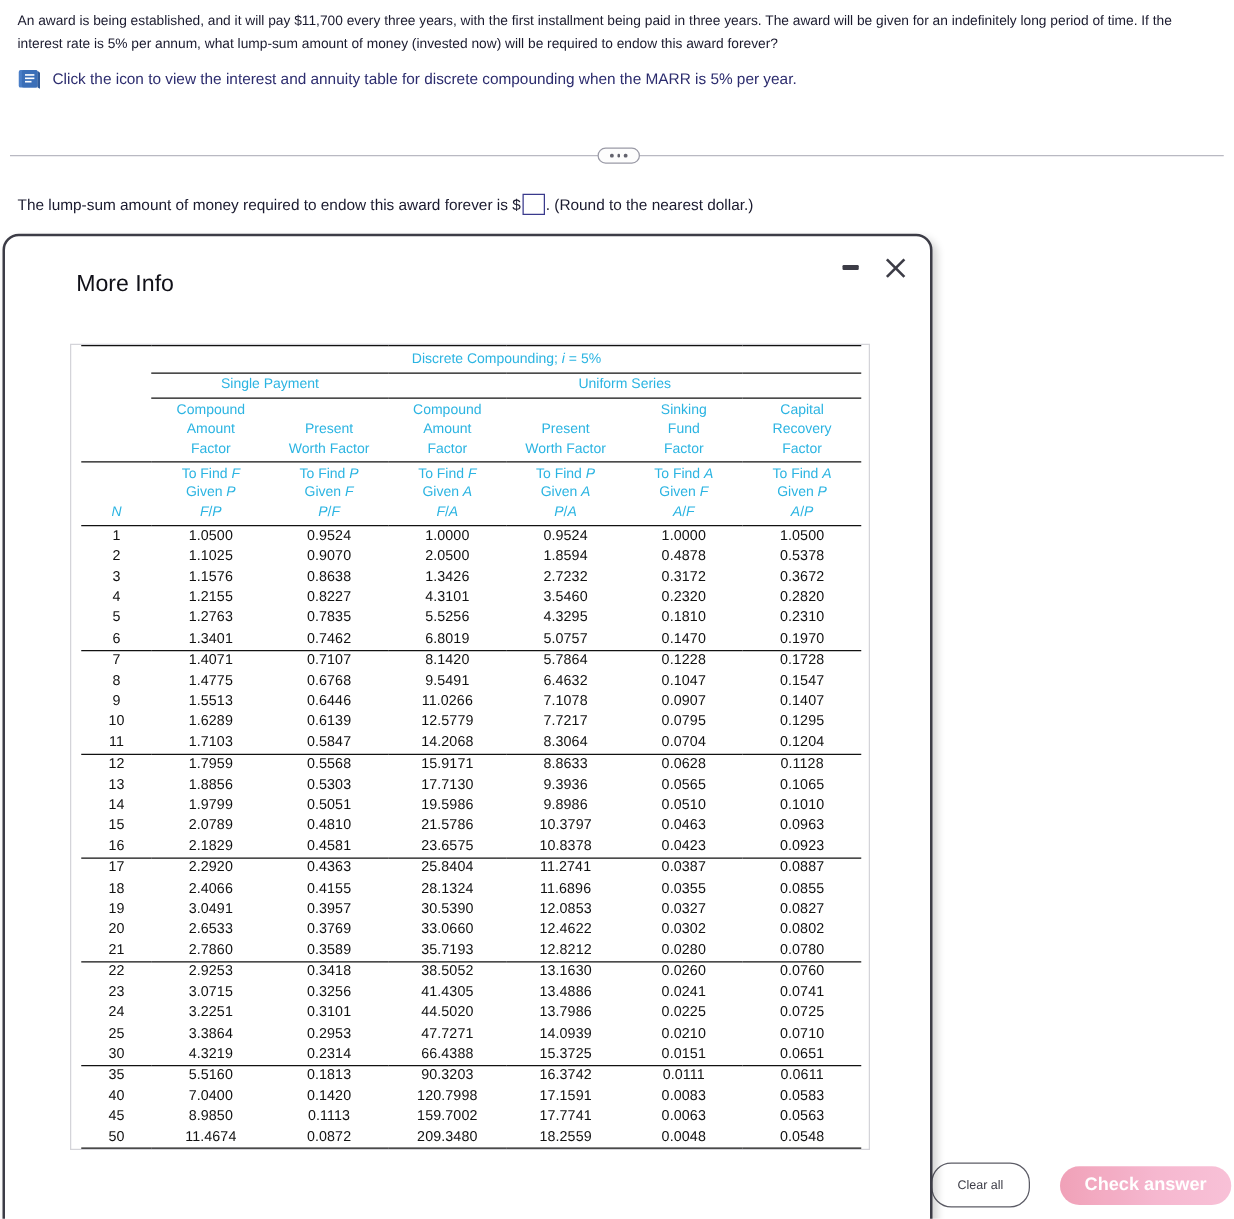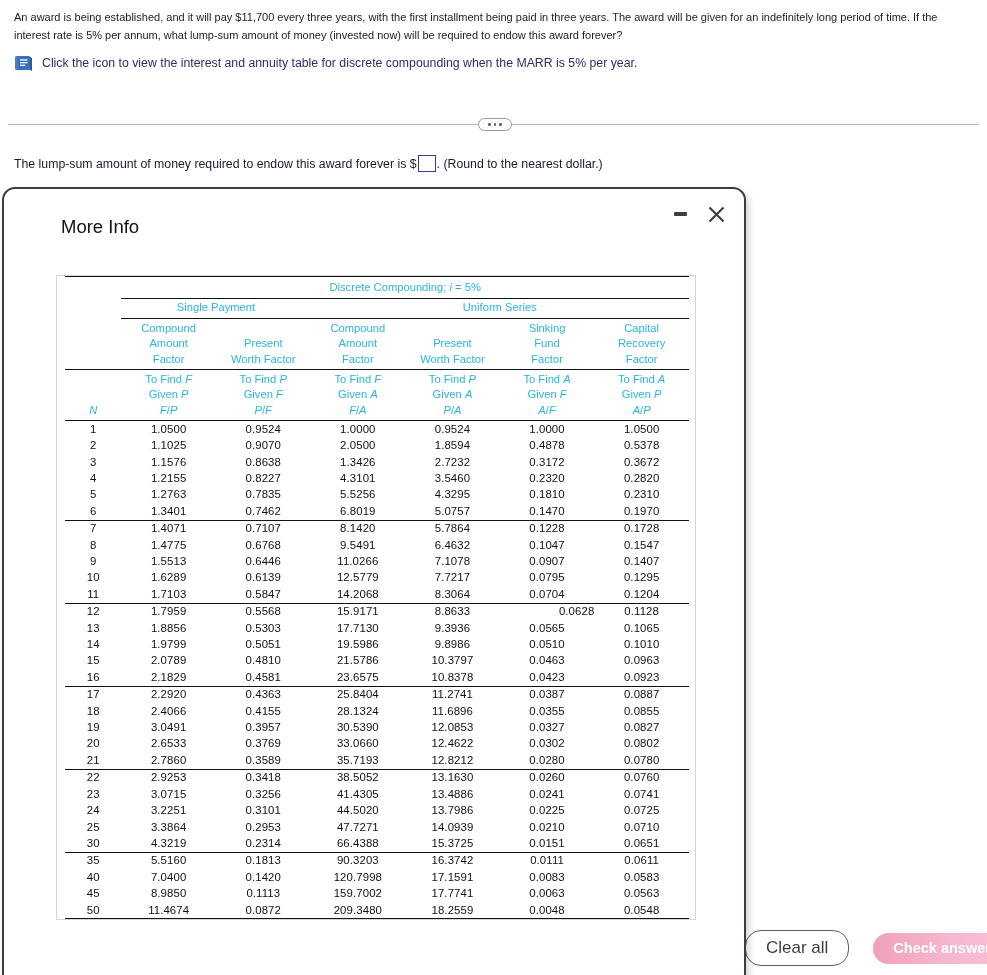--- a/index.html
+++ b/index.html
@@ -67,21 +67,21 @@
   .btn-row {
     position: absolute; left: 745px; top: 930px;
     display: flex; align-items: center; gap: 24px;
   }
   .btn-clear {
     height: 36px; padding: 0 20px;
     border-radius: 16px;
     border: 1.4px solid #5c5c66;
     background: #fff;
     color: #3d3d47;
-    font-size: 17px;
+    font-size: 10px;
     font-family: "Liberation Sans", sans-serif;
     display: flex; align-items: center; justify-content: center;
     white-space: nowrap;
   }
   .btn-check {
     height: 31px; padding: 0 20px;
     border-radius: 16px;
     border: none;
     background: linear-gradient(90deg,#ef9ab3 0%, #f6b3cd 60%, #f8bcd4 100%);
     color: #ffffff;
@@ -345,21 +345,21 @@
               <td class="num"><span>8.3064</span></td>
               <td class="num"><span>0.0704</span></td>
               <td class="num"><span>0.1204</span></td>
             </tr>
             <tr class="data-row">
               <td class="num" style="border-top: 1px solid rgb(17, 17, 17);"><span>12</span></td>
               <td class="num" style="border-top: 1px solid rgb(17, 17, 17);"><span>1.7959</span></td>
               <td class="num" style="border-top: 1px solid rgb(17, 17, 17);"><span>0.5568</span></td>
               <td class="num" style="border-top: 1px solid rgb(17, 17, 17);"><span>15.9171</span></td>
               <td class="num" style="border-top: 1px solid rgb(17, 17, 17);"><span>8.8633</span></td>
-              <td class="num" style="border-top: 1px solid rgb(17, 17, 17); text-align: right;"><span>0.0628</span></td>
+              <td class="num" style="border-top: 1px solid rgb(17, 17, 17);"><span>0.0628</span></td>
               <td class="num" style="border-top: 1px solid rgb(17, 17, 17);"><span>0.1128</span></td>
             </tr>
             <tr class="data-row">
               <td class="num"><span>13</span></td>
               <td class="num"><span>1.8856</span></td>
               <td class="num"><span>0.5303</span></td>
               <td class="num"><span>17.7130</span></td>
               <td class="num"><span>9.3936</span></td>
               <td class="num"><span>0.0565</span></td>
               <td class="num"><span>0.1065</span></td>

